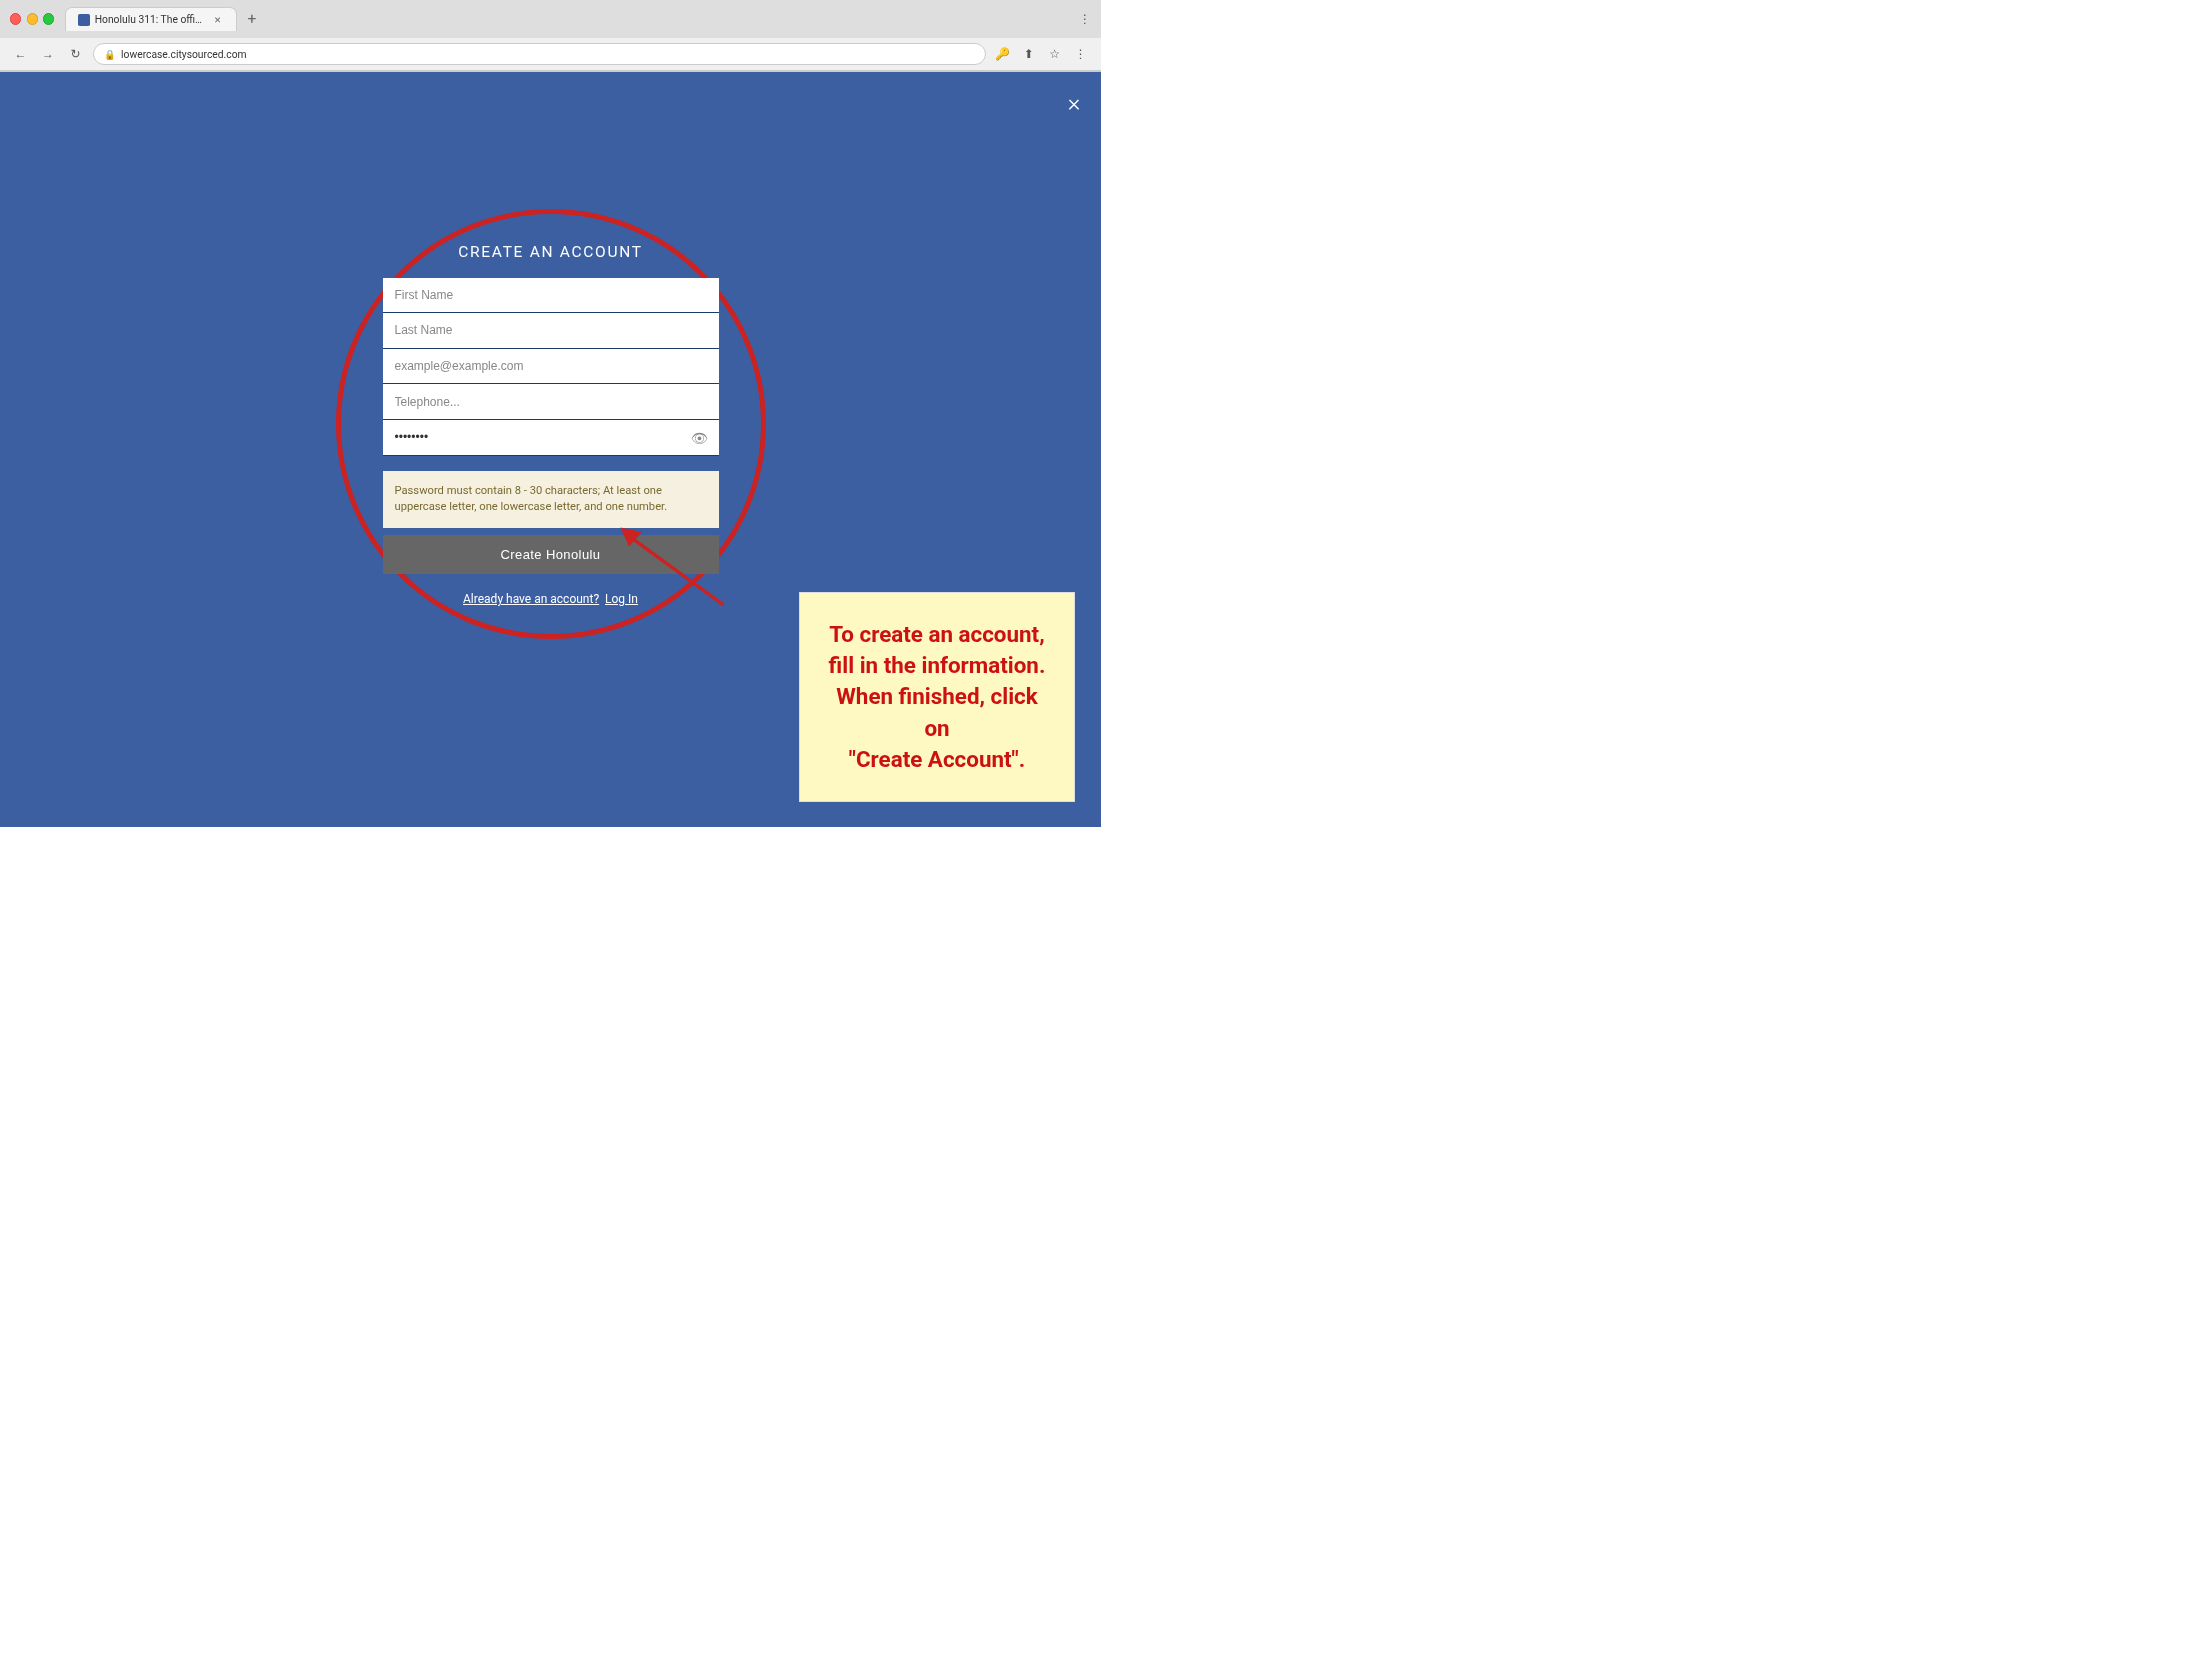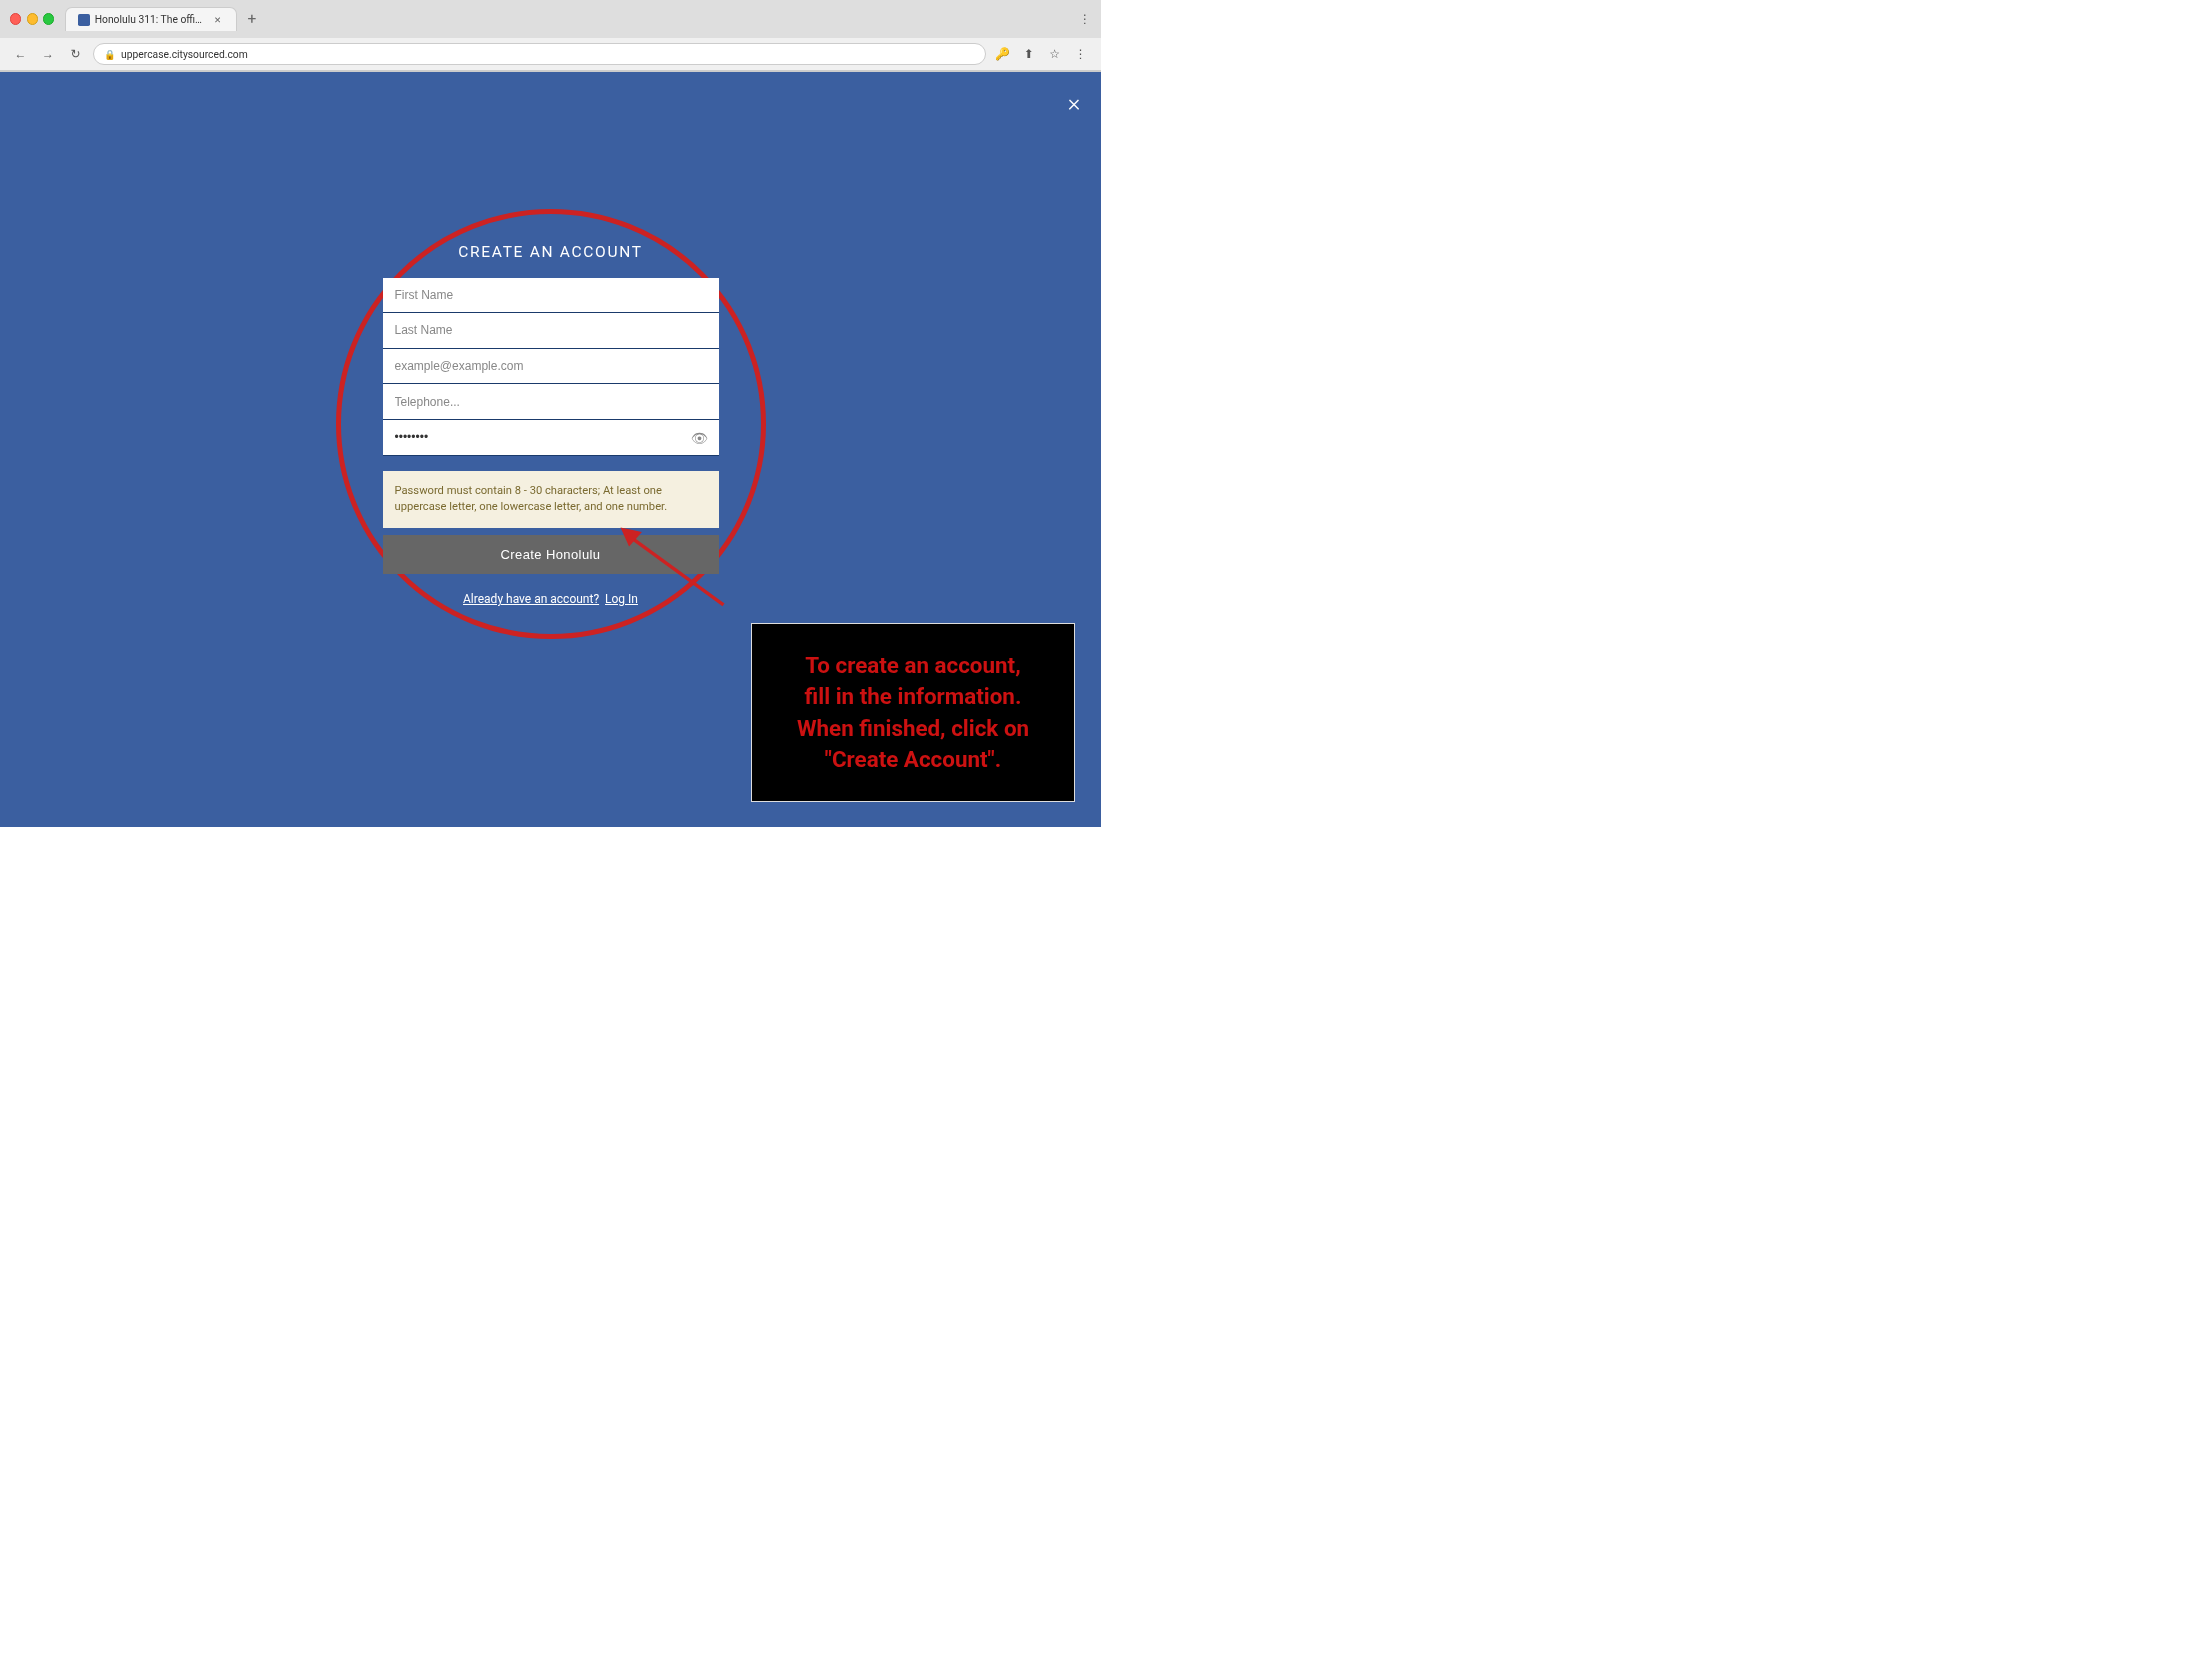--- a/index.html
+++ b/index.html
@@ -299,22 +299,22 @@
 
     .login-link span {
       text-decoration: underline;
     }
 
     
     .tooltip-box {
       position: absolute;
       bottom: 26px;
       right: 26px;
-      width: 324px;
-      background: #000000;
+      width: 276px;
+      background: #fef9c3;
       border: 1.7px solid #ddd;
       padding: 26px 24px;
       z-index: 10;
     }
 
     .tooltip-text {
       color: #cc1111;
       font-size: 22.4px;
       font-weight: bold;
       text-align: center;
@@ -352,21 +352,21 @@
     </div>
     <div style="flex:1"></div>
     <div style="font-size:12px; color:#555; cursor:pointer;">⋮</div>
   </div>
   <div class="browser-nav">
     <div class="nav-btn">←</div>
     <div class="nav-btn">→</div>
     <div class="nav-btn">↻</div>
     <div class="address-bar">
       <span class="lock-icon">🔒</span>
-      <span class="url-text">uppercase.citysourced.com</span>
+      <span class="url-text">lowercase.citysourced.com</span>
     </div>
     <div class="nav-actions">
       <div class="nav-action-btn">🔑</div>
       <div class="nav-action-btn">⬆</div>
       <div class="nav-action-btn">☆</div>
       <div class="nav-action-btn">⋮</div>
     </div>
   </div>
 </div>
 

